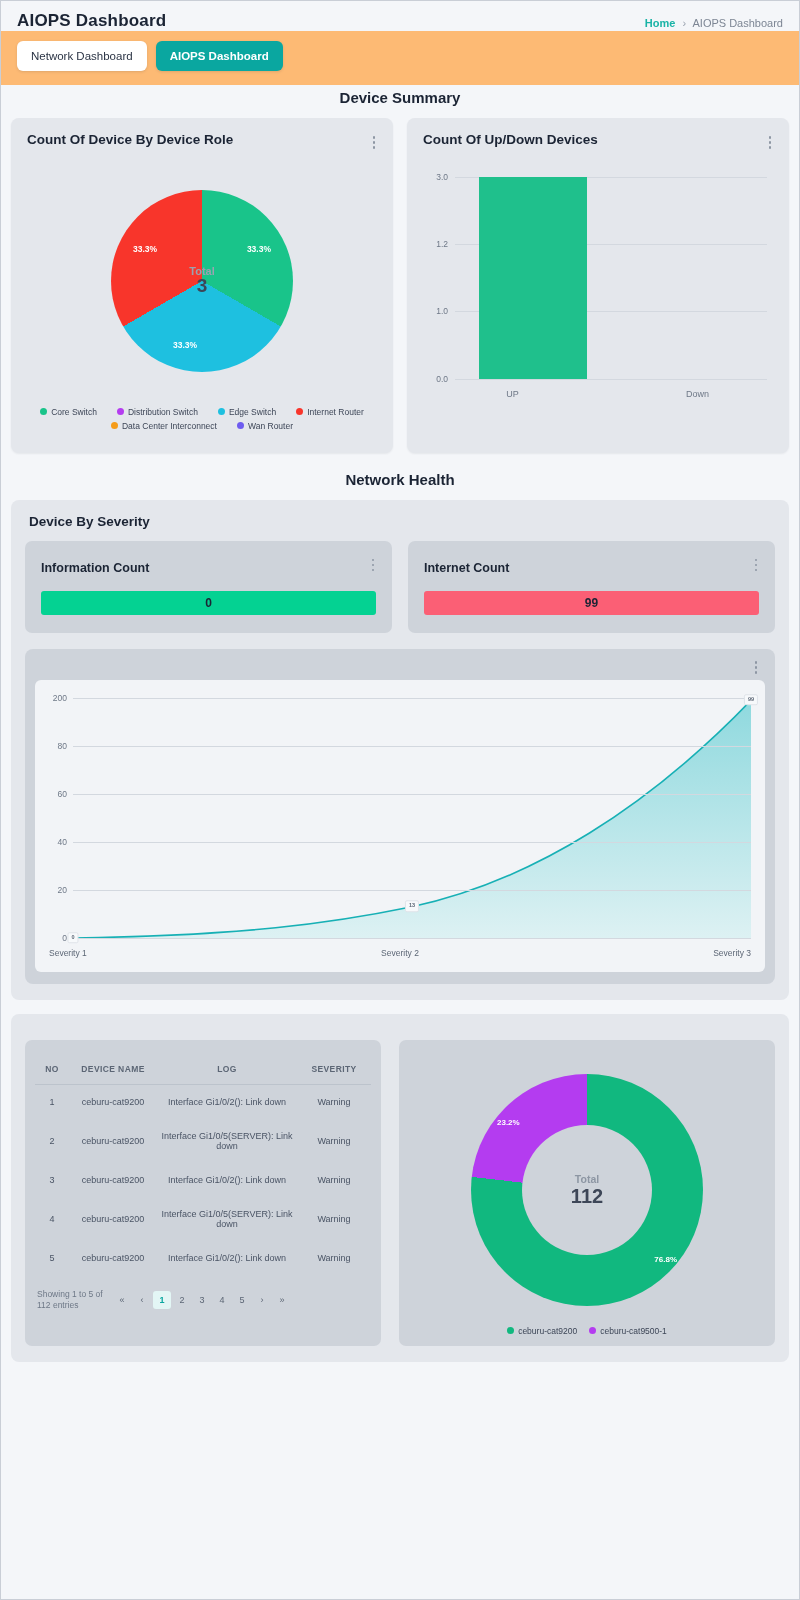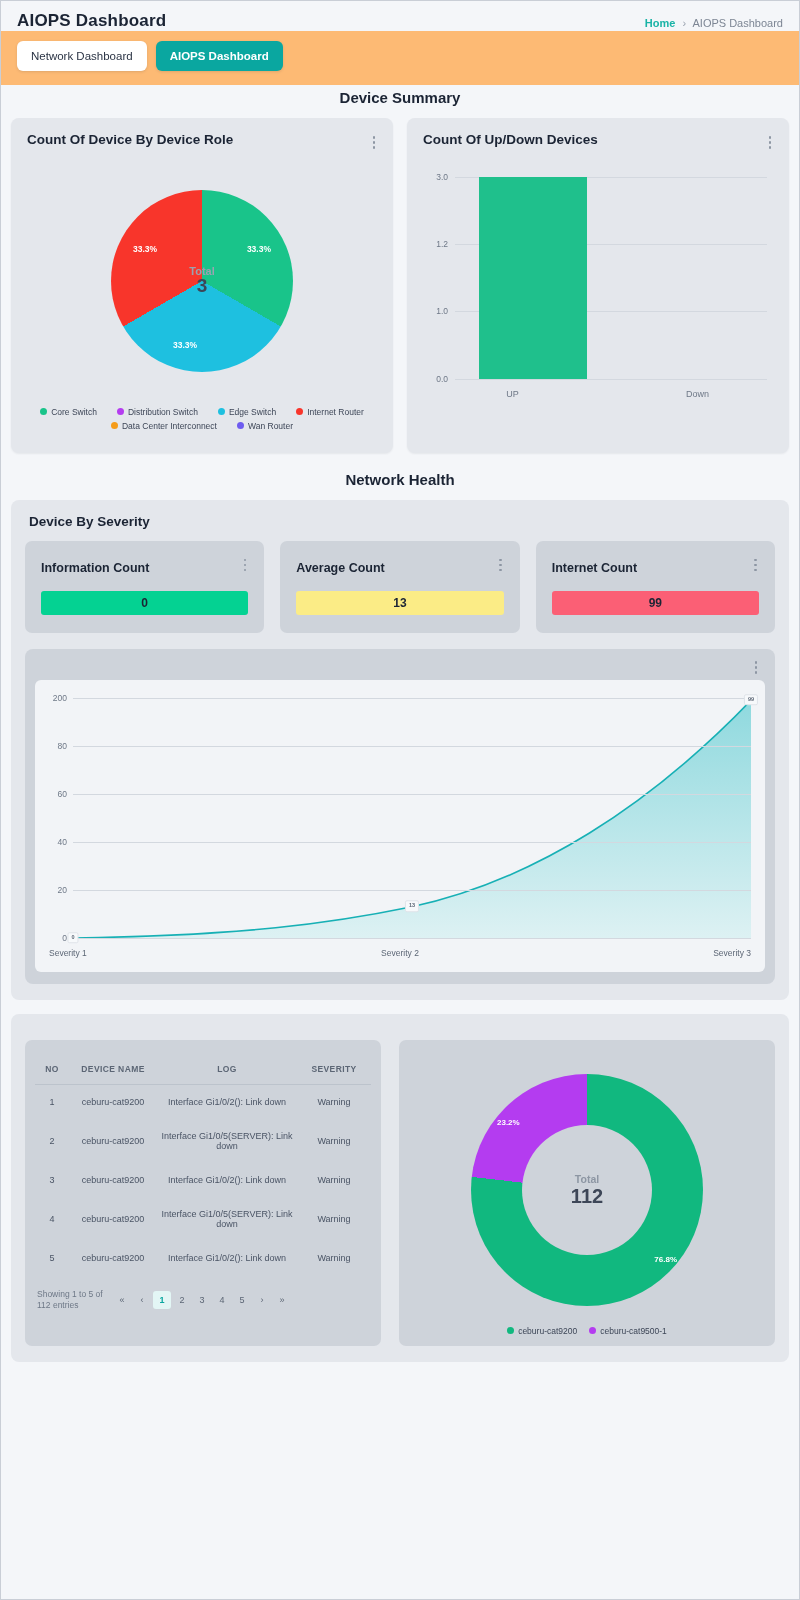--- a/index.html
+++ b/index.html
@@ -268,31 +268,20 @@
           <div class="kebab">
               <i></i>
               <i></i>
               <i></i>
             </div>
         </div>
         <div class="count-bar" style="background:#04d292">0</div>
       </div>
       <div class="count-card">
         <div class="count-head">
-          <div class="count-title">Average Count</div>
-          <div class="kebab">
-              <i></i>
-              <i></i>
-              <i></i>
-            </div>
-        </div>
-        <div class="count-bar" style="background:#fbec86">13</div>
-      </div>
-      <div class="count-card">
-        <div class="count-head">
           <div class="count-title">Internet Count</div>
           <div class="kebab">
               <i></i>
               <i></i>
               <i></i>
             </div>
         </div>
         <div class="count-bar" style="background:#fb5f75">99</div>
       </div>
     </div>

